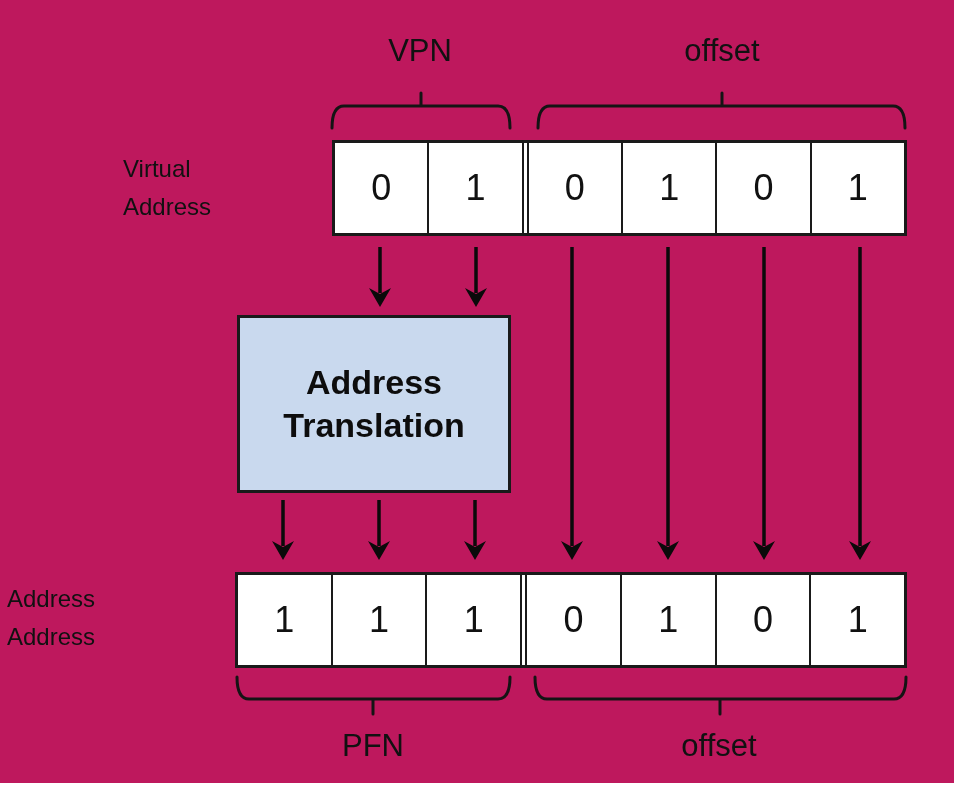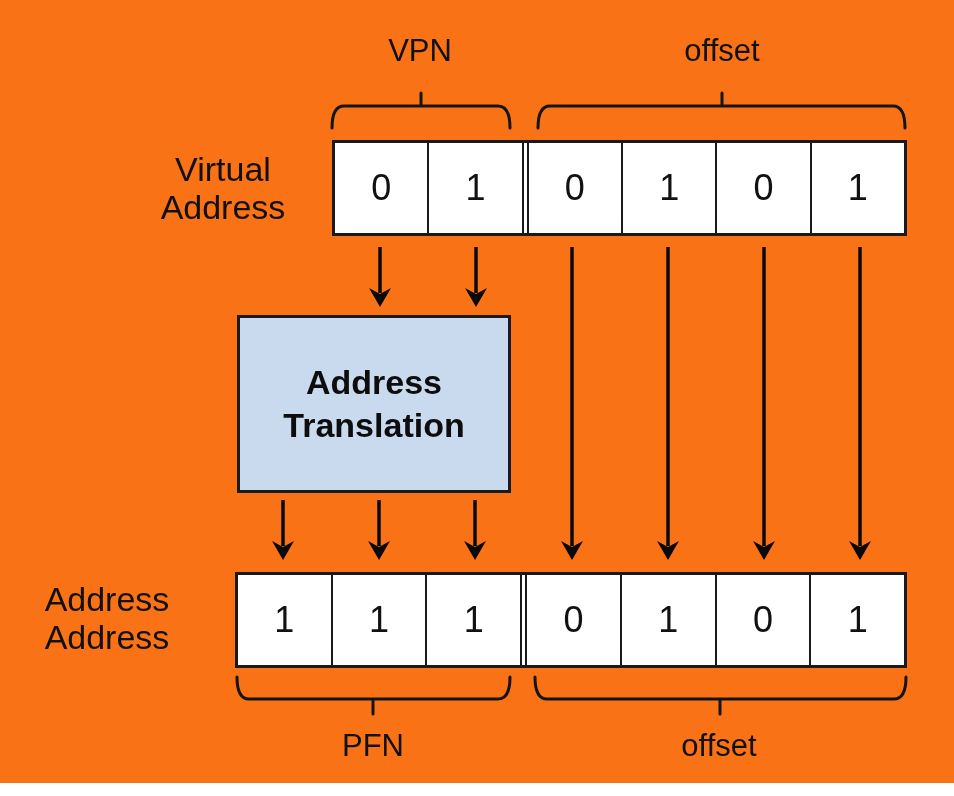--- a/index.html
+++ b/index.html
@@ -4,37 +4,36 @@
 <style>
   html, body {
     margin: 0;
     padding: 0;
     background: #ffffff;
   }
   .canvas {
     position: relative;
     width: 954px;
     height: 783px;
-    background: #f97316;
+    background: #be185d;
     font-family: "Liberation Sans", sans-serif;
     color: #111111;
     overflow: hidden;
   }
   .region-label {
     position: absolute;
     font-size: 31px;
     transform: translateX(-50%);
     white-space: nowrap;
     color: #111111;
   }
   .side-label {
     position: absolute;
-    font-size: 34px;
+    font-size: 24px;
     line-height: 38px;
-    text-align: center;
     color: #111111;
   }
   .bit-row {
     position: absolute;
     display: flex;
     box-sizing: border-box;
     border: 3px solid #1a1a1a;
     background: #ffffff;
   }
   .bit-cell {

